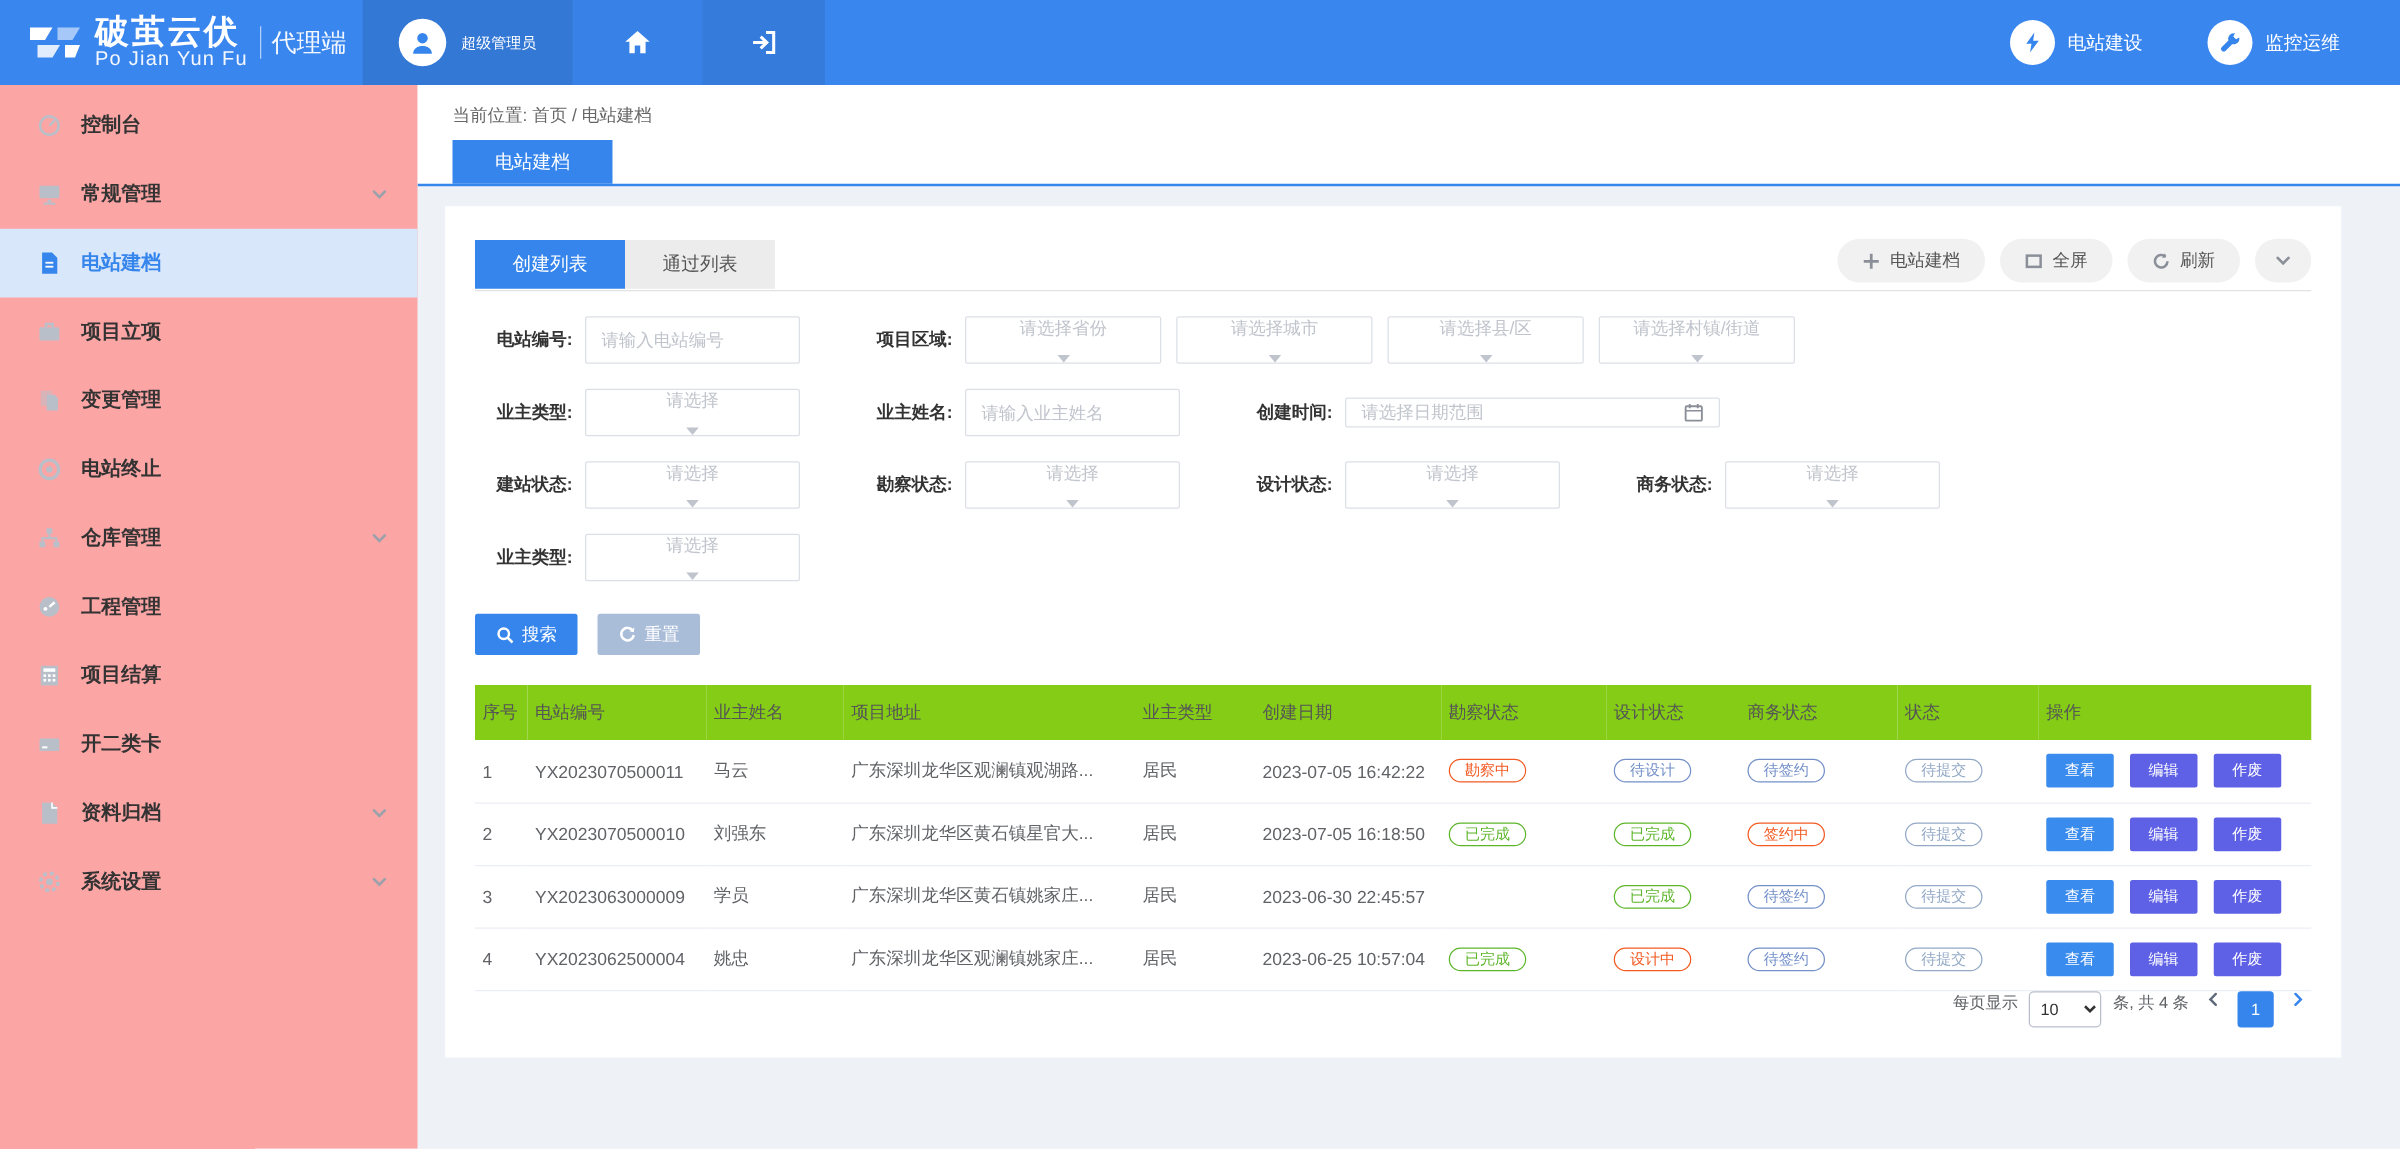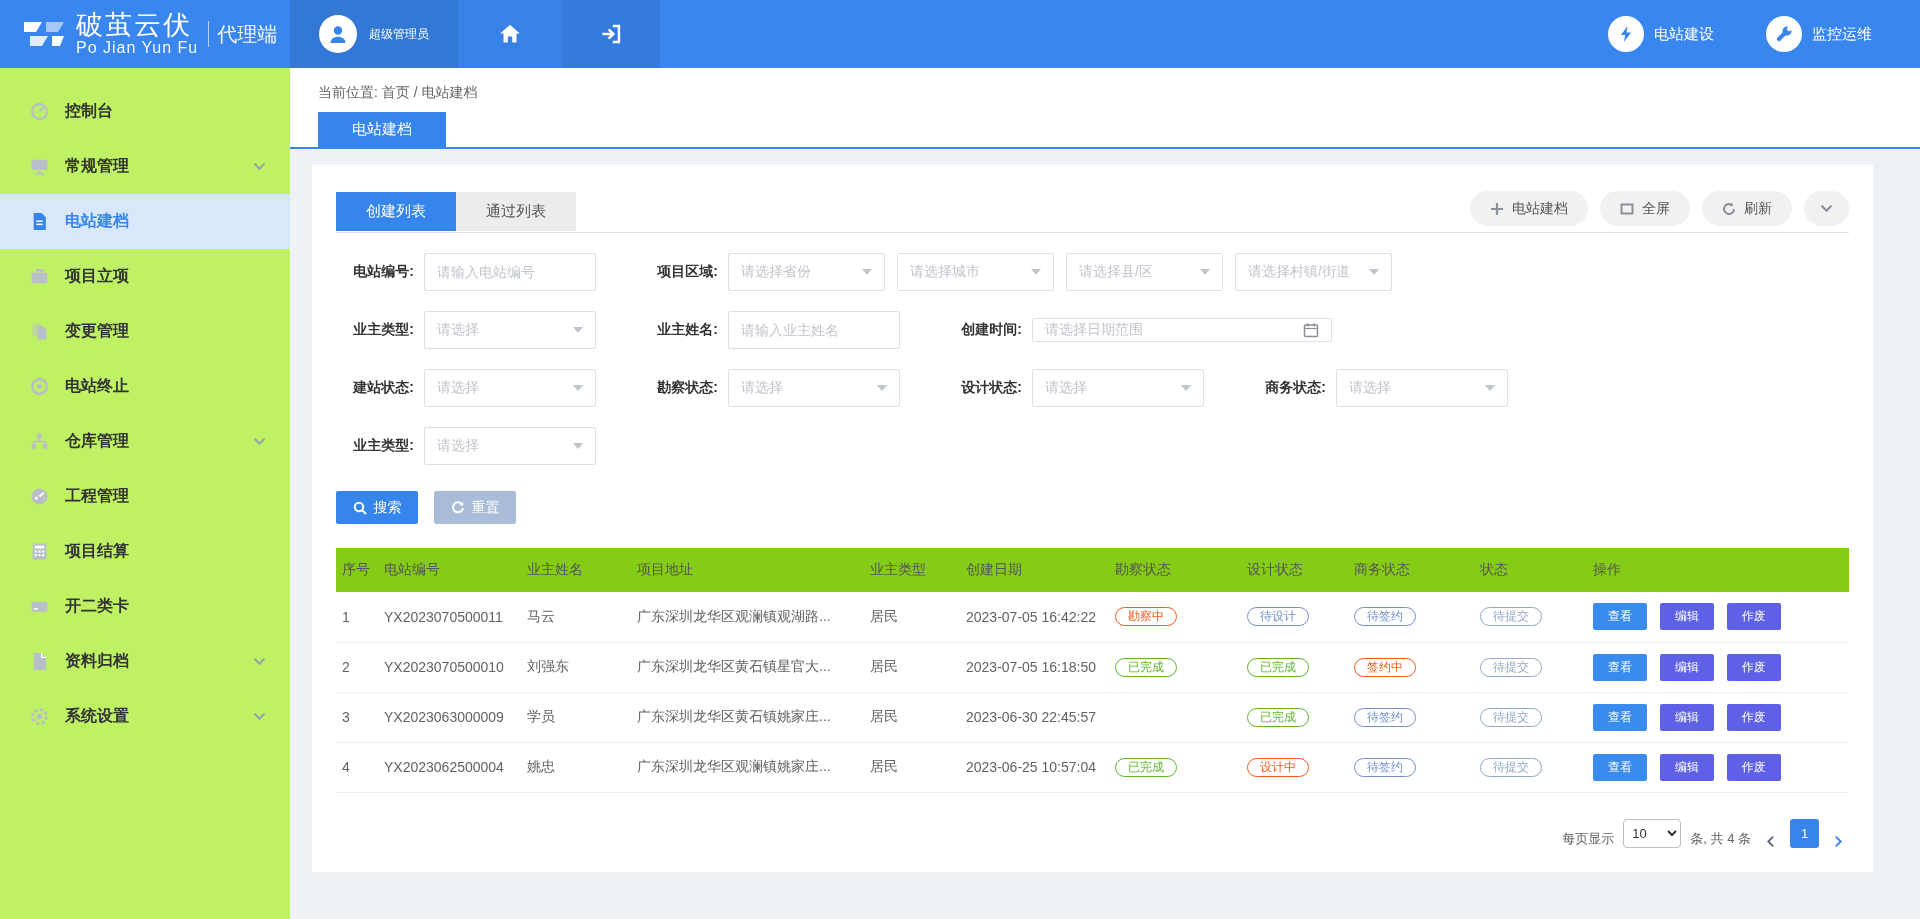--- a/index.html
+++ b/index.html
@@ -6,36 +6,36 @@
   html,body { width: 1920px; height: 919px; }
   body {
     font-family: "Liberation Sans", "DejaVu Sans", sans-serif;
     background: #eef1f5; color: #333; overflow: hidden;
   }
   
   .topbar { height: 68px; background: #3a86ef; display: flex; align-items: stretch; color: #fff; }
   .brand { width: 290px; display: flex; align-items: center; padding-left: 22px; gap: 10px; }
   .brand-logo { width: 44px; height: 40px; flex: none; }
   .brand-text { display: flex; flex-direction: column; line-height: 1.05; }
-  .brand-name { font-size: 27px; font-weight: normal; letter-spacing: 2px; }
+  .brand-name { font-size: 27px; font-weight: bold; letter-spacing: 2px; }
   .brand-pinyin { font-size: 16px; letter-spacing: 1px; opacity: .95; }
   .brand-portal { display: flex; align-items: center; gap: 8px; font-size: 20px; opacity: .95; }
   .brand-portal:before { content: ""; width: 1px; height: 26px; background: rgba(255,255,255,.65); display: inline-block; }
   .seg { display: flex; align-items: center; justify-content: center; gap: 12px; padding: 0 26px; }
   .seg-user { background: rgba(0,0,0,.10); min-width: 168px; }
   .seg-home { background: rgba(0,0,0,.03); min-width: 104px; }
   .seg-exit { background: rgba(0,0,0,.08); min-width: 98px; }
   .avatar { width: 38px; height: 38px; border-radius: 50%; background: #fff; display: flex; align-items: center; justify-content: center; }
   .seg-user span { font-size: 12px; }
   .top-right { margin-left: auto; display: flex; align-items: center; gap: 52px; padding-right: 48px; }
   .top-nav { display: flex; align-items: center; gap: 10px; font-size: 15px; cursor: pointer; }
   .icon-circle { width: 36px; height: 36px; border-radius: 50%; background: #fff; display: flex; align-items: center; justify-content: center; }
   
   .layout { display: flex; height: 851px; }
-  .sidebar { width: 290px; background: #bef264; padding-top: 16px; flex: none; }
+  .sidebar { width: 334px; background: #fca5a5; padding-top: 5px; flex: none; }
   .side-item { height: 55px; display: flex; align-items: center; padding: 0 24px 0 30px; gap: 16px; font-size: 16px; font-weight: bold; color: #333; cursor: pointer; position: relative; }
   .side-item svg { color: #b9bfc9; flex: none; }
   .side-item.active { background: #d9e7fa; color: #3585ec; }
   .side-item.active svg { color: #3585ec; }
   .side-chevron { margin-left: auto; color: #9aa1ab !important; }
   
   .main { flex: 1; display: flex; flex-direction: column; overflow: hidden; }
   .crumb-bar { background: #fff; border-bottom: 2px solid #3585ec; padding: 16px 0 0 28px; }
   .breadcrumb { font-size: 14px; color: #666; }
   .breadcrumb .crumb-link { color: #666; }
@@ -50,21 +50,21 @@
   .tabs-actions { margin-left: auto; display: flex; gap: 12px; padding-bottom: 6px; }
   .pill-btn { display: flex; align-items: center; gap: 8px; background: #f1f1f1; border: none; border-radius: 18px; height: 35px; padding: 0 20px; font-size: 14px; color: #555; cursor: pointer; font-family: inherit; }
   .pill-btn svg { color: #8a8f98; }
   
   .filter-row { display: flex; align-items: center; margin-top: 20px; }
   .f-label { font-size: 14px; font-weight: bold; color: #333; width: 78px; text-align: right; margin-right: 10px; flex: none; white-space: nowrap; }
   .f-group { display: flex; align-items: center; }
   .f-group + .f-group { margin-left: 44px; }
   .inp { height: 38px; border: 1px solid #dcdfe6; border-radius: 2px; padding: 0 12px; font-size: 14px; width: 172px; color: #606266; font-family: inherit; background: #fff; }
   .inp::placeholder { color: #c0c4cc; }
-  .sel { height: 38px; border: 1px solid #dcdfe6; border-radius: 2px; padding: 0 12px; width: 172px; display: flex; align-items: center; justify-content: space-between; cursor: pointer; background: #fff; }
+  .sel { height: 38px; border: 1px solid #dcdfe6; border-radius: 2px; padding: 0 12px; width: 172px; display: flex; align-items: center; justify-content: space-between; cursor: pointer; background: #fff; flex-direction: column; }
   .sel .ph { font-size: 14px; color: #c0c4cc; }
   .caret { width: 0; height: 0; border-left: 5px solid transparent; border-right: 5px solid transparent; border-top: 6px solid #c0c4cc; }
   .sel-region { width: 157px; margin-right: 12px; }
   .sel-region:last-child { margin-right: 0; }
   .date-inp { width: 300px; display: flex; align-items: center; justify-content: space-between; height: 24px; border: 1px solid #dcdfe6; border-radius: 2px; padding: 0 12px; background: #fff; cursor: pointer; }
   .date-inp .ph { font-size: 14px; color: #c0c4cc; }
   
   .search-row { margin-top: 26px; display: flex; gap: 16px; }
   .btn { display: flex; align-items: center; justify-content: center; gap: 7px; height: 33px; width: 82px; border: none; border-radius: 2px; color: #fff; font-size: 14px; cursor: pointer; font-family: inherit; }
   .btn-search { background: #3585ec; }
@@ -79,21 +79,21 @@
   .pill { display: inline-block; min-width: 62px; padding: 0 10px; border-radius: 14px; border: 1px solid; font-size: 12px; text-align: center; background: #fff; }
   .v-orange { color: #f25a22; border-color: #f25a22; }
   .v-green  { color: #5db62a; border-color: #5db62a; }
   .v-blue   { color: #7390c9; border-color: #7390c9; }
   .v-muted  { color: #93a9c6; border-color: #93a9c6; }
   .v-none   { visibility: hidden; }
   .op-btn { border: none; color: #fff; font-size: 12px; padding: 5px 15px; border-radius: 2px; margin-right: 9px; cursor: pointer; font-family: inherit; }
   .op-view { background: #3a8bee; }
   .op-edit, .op-void { background: #5e61e6; }
   
-  .pager { display: flex; justify-content: flex-end; align-items: flex-end; margin-top: 26px; font-size: 13px; color: #606266; gap: 9px; }
+  .pager { display: flex; justify-content: flex-end; align-items: flex-start; font-size: 13px; color: #606266; gap: 9px; }
   .pager select { height: 29px; width: 58px; border: 1px solid #b9bfc9; border-radius: 4px; font-size: 13px; color: #333; padding: 0 4px; background: #fff; font-family: inherit; }
   .pg-arrow { background: none; border: none; cursor: pointer; display: flex; align-items: center; padding: 0 4px; }
   .pg-prev { color: #5f6b7a; } .pg-next { color: #3585ec; }
   .pg-num { width: 29px; height: 29px; background: #3585ec; color: #fff; border: none; border-radius: 3px; font-size: 13px; cursor: pointer; font-family: inherit; }
 </style>
 </head>
 <body>
 
 <header class="topbar">
   <div class="brand">

